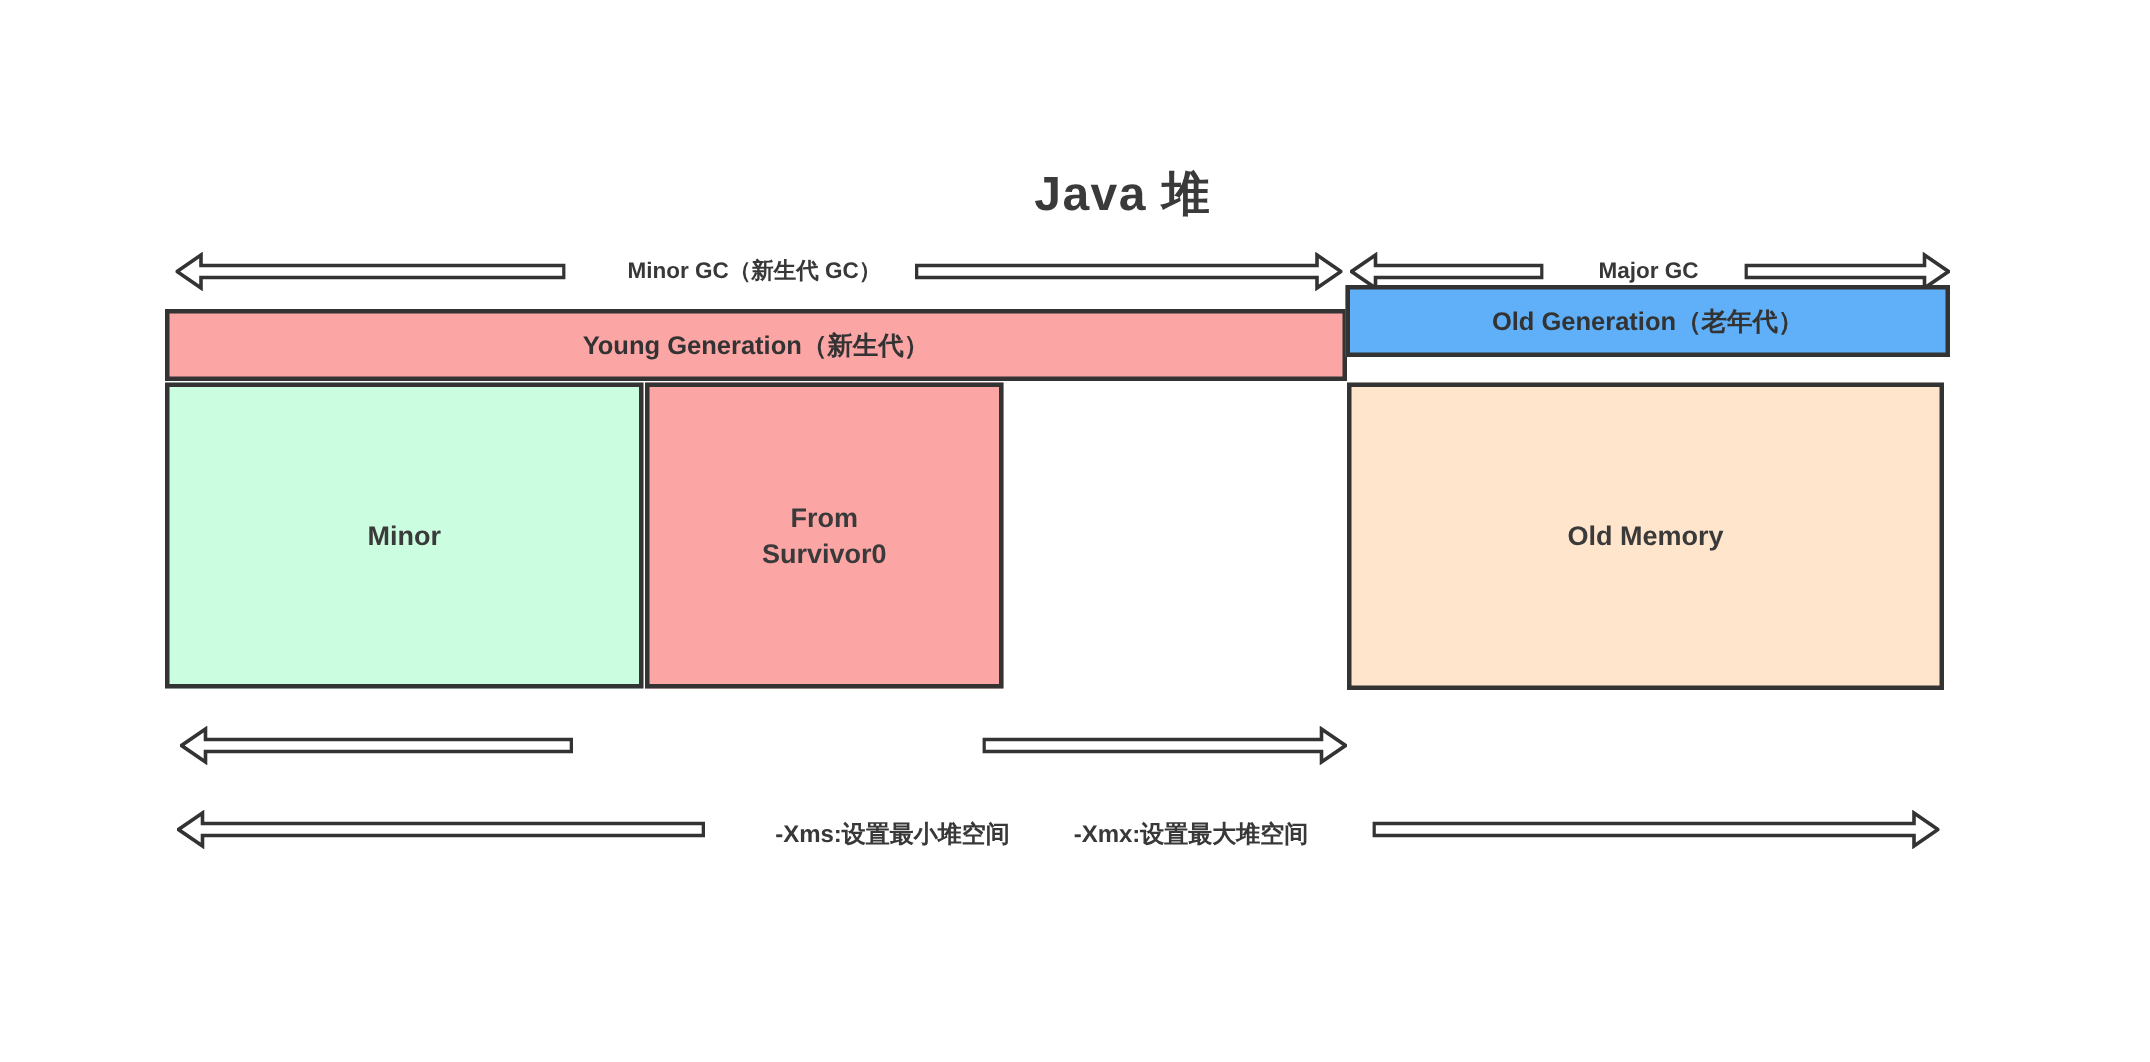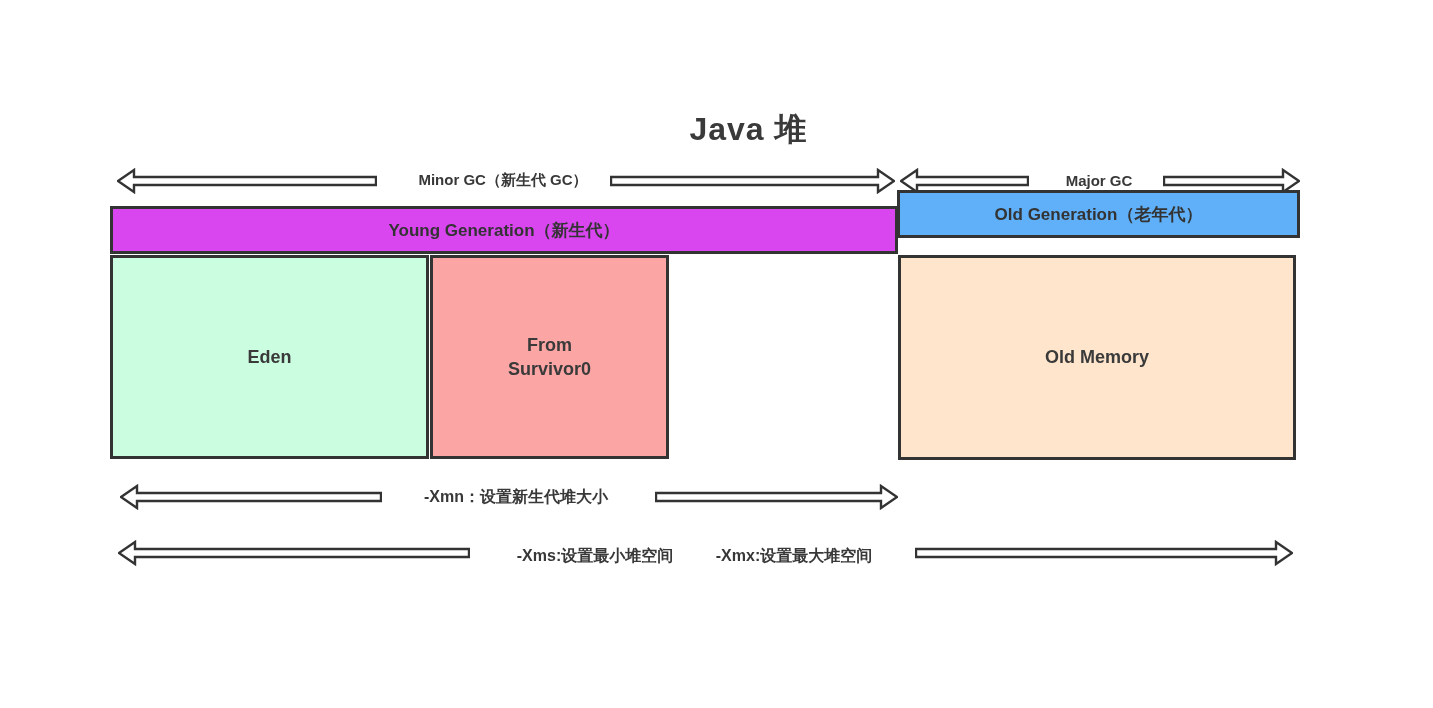--- a/index.html
+++ b/index.html
@@ -65,44 +65,43 @@
         <path d="M128 9 H17 V2 L1 13 L17 24 V17 H128 Z" fill="#ffffff" stroke="#333333" stroke-width="2.4" stroke-linejoin="miter"></path>
       </svg>
     </div>
   <div class="lbl gc-lbl" style="left:1043px;top:167px;width:112px">Major GC</div>
   <div class="arrow" style="left:1163px;top:168px;width:137px">
       <svg width="137" height="26">
         <path d="M1 9 H120 V2 L136 13 L120 24 V17 H1 Z" fill="#ffffff" stroke="#333333" stroke-width="2.4" stroke-linejoin="miter"></path>
       </svg>
     </div>
 
-  <div class="genbar" style="left: 110px; top: 206px; width: 788px; background: #d946ef;">
+  <div class="genbar" style="left: 110px; top: 206px; width: 788px; background: #fca5a5;">
     <span>Young Generation（新生代）</span>
   </div>
   <div class="genbar" style="left: 897px; top: 190px; width: 403px; background: rgb(95, 176, 248);">
     <span>Old Generation（老年代）</span>
   </div>
 
   <div class="region" style="left: 110px; top: 255px; width: 319px; background: rgb(203, 253, 225);">
-    <span>Eden</span>
+    <span>Minor</span>
   </div>
   <div class="region" style="left: 430px; top: 255px; width: 239px; background: #fca5a5;">
     <span>From
 Survivor0</span>
   </div>
   <div class="region" style="left: 898px; top: 255px; width: 398px; height: 205px; background: rgb(254, 229, 203);">
     <span>Old Memory</span>
   </div>
 
   <div class="arrow" style="left:120px;top:484px;width:262px">
       <svg width="262" height="26">
         <path d="M261 9 H17 V2 L1 13 L17 24 V17 H261 Z" fill="#ffffff" stroke="#333333" stroke-width="2.4" stroke-linejoin="miter"></path>
       </svg>
     </div>
-  <div class="lbl opt-lbl" style="left:400px;top:484px;width:232px">-Xmn：设置新生代堆大小</div>
   <div class="arrow" style="left:655px;top:484px;width:243px">
       <svg width="243" height="26">
         <path d="M1 9 H226 V2 L242 13 L226 24 V17 H1 Z" fill="#ffffff" stroke="#333333" stroke-width="2.4" stroke-linejoin="miter"></path>
       </svg>
     </div>
 
   <div class="arrow" style="left:118px;top:540px;width:352px">
       <svg width="352" height="26">
         <path d="M351 9 H17 V2 L1 13 L17 24 V17 H351 Z" fill="#ffffff" stroke="#333333" stroke-width="2.4" stroke-linejoin="miter"></path>
       </svg>

